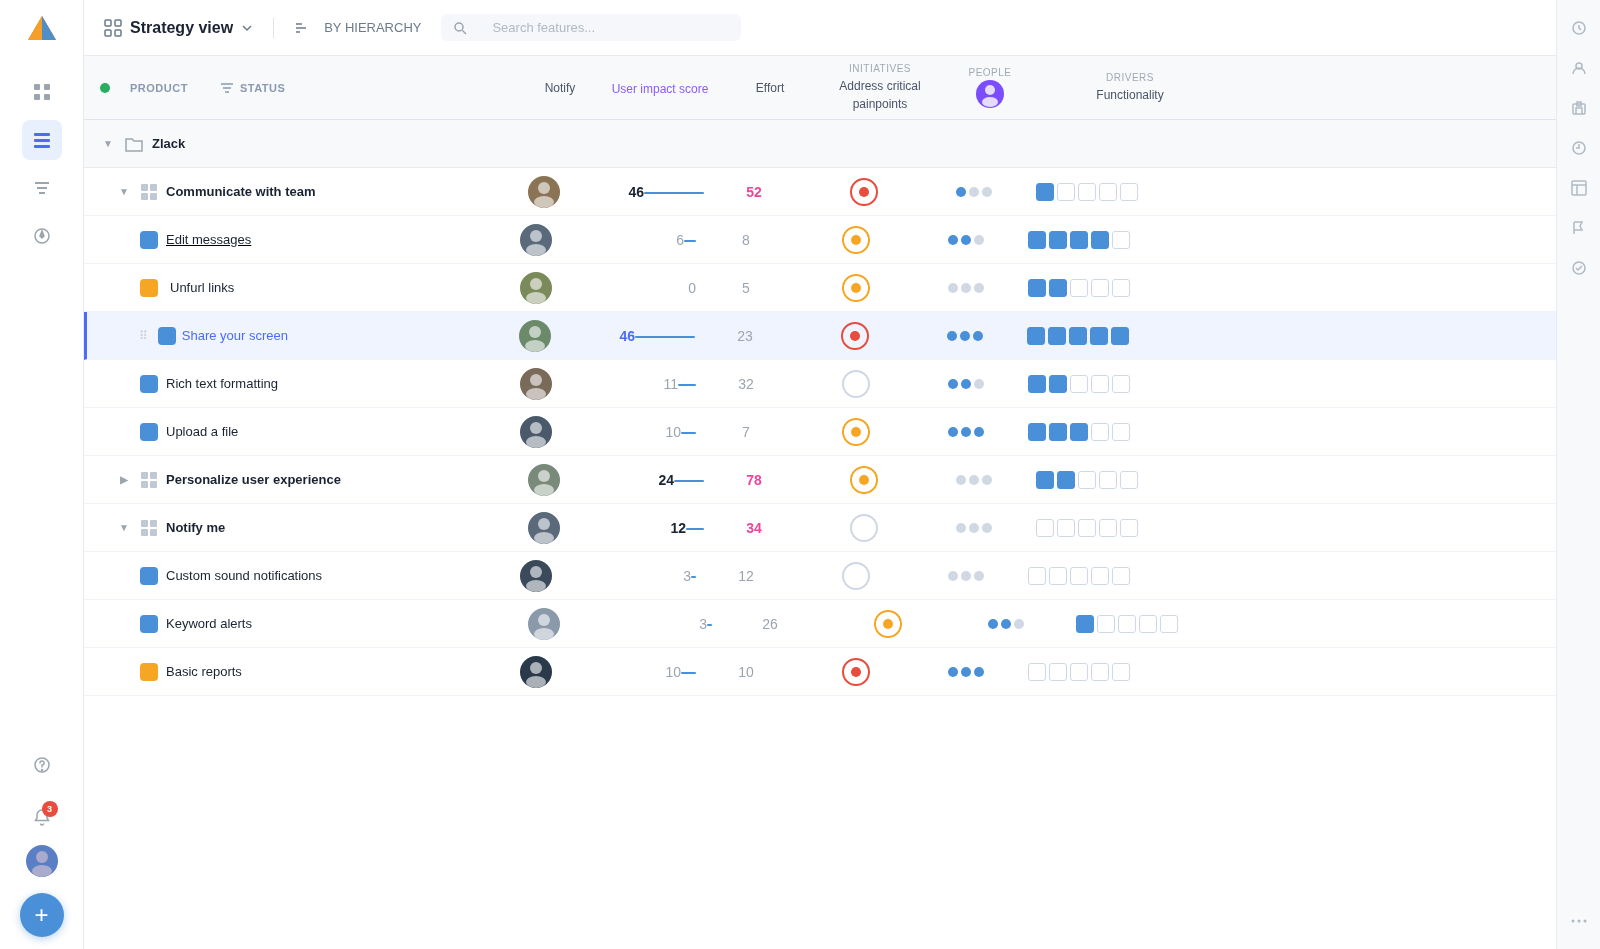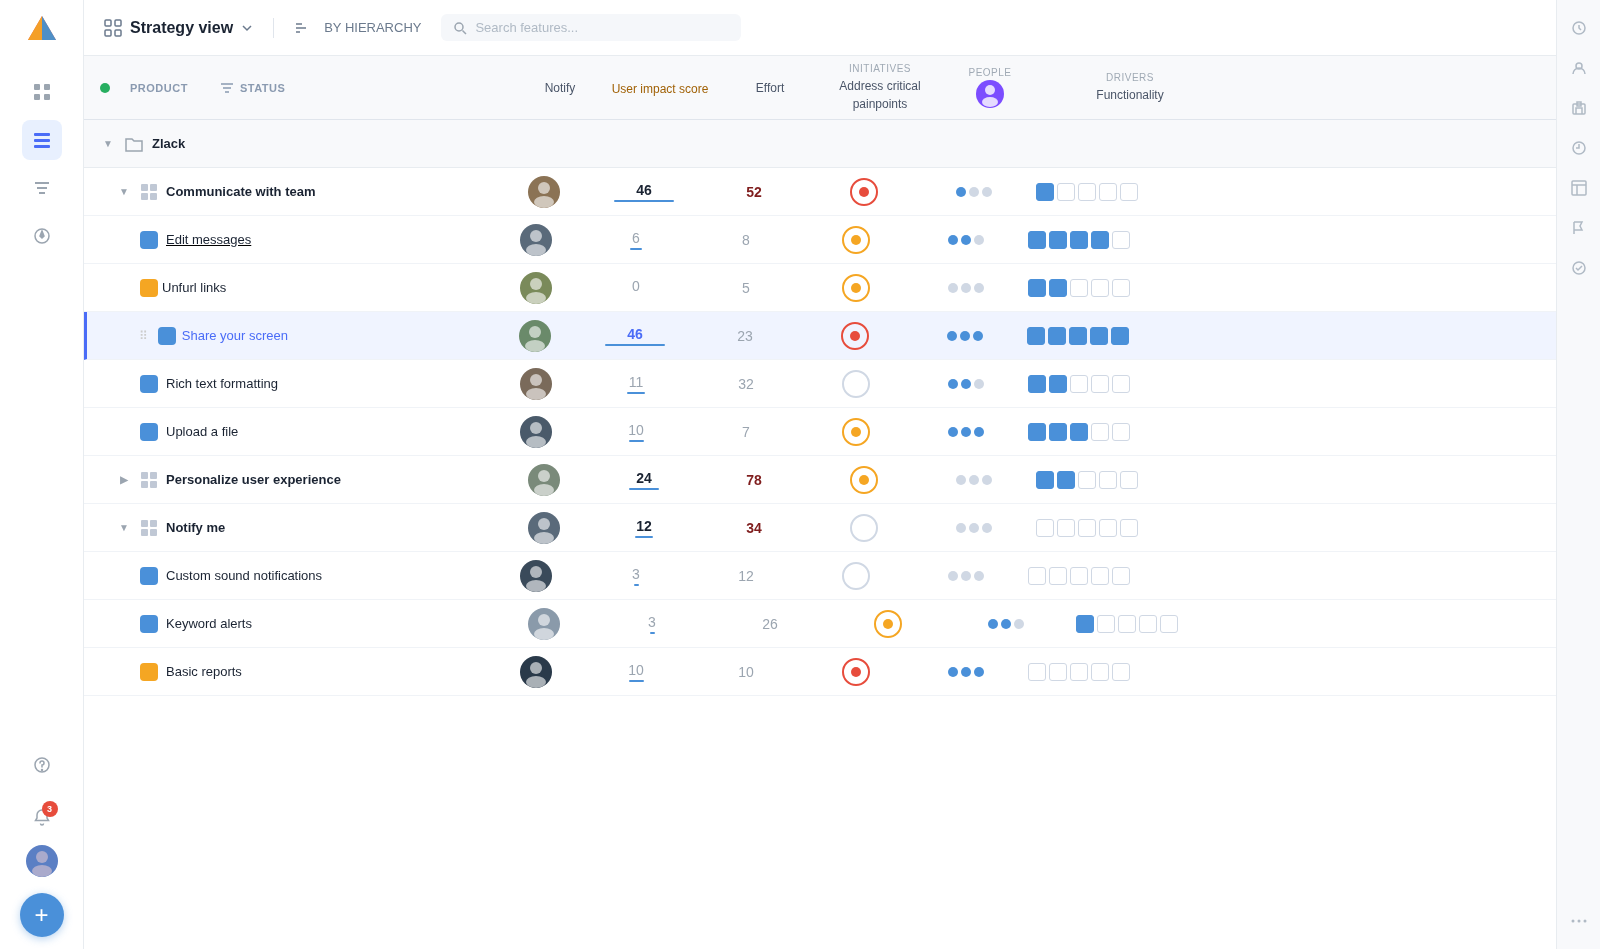--- a/index.html
+++ b/index.html
@@ -94,21 +94,21 @@
       display: flex; align-items: center; gap: 8px;
       font-size: 16px; font-weight: 600; color: #1a2332;
       cursor: pointer;
     }
     .topbar-divider { width: 1px; height: 20px; background: #e0e5ec; }
     .hierarchy-btn {
       display: flex; align-items: center; gap: 14px;
       font-size: 13px; color: #6b7a8d; cursor: pointer;
     }
     .search-bar {
-      display: flex; align-items: center; gap: 8px;
+      display: flex; align-items: center; gap: 25px;
       background: #f5f7fa; border-radius: 6px; padding: 6px 12px;
       flex: 1; max-width: 300px;
       color: #9ba5b0; font-size: 13px;
     }
 
     
     .table-header {
       background: #f8f9fb;
       border-bottom: 1px solid #e0e5ec;
       display: flex;
@@ -152,21 +152,21 @@
     }
     .row.highlighted { background: #f0f4ff; border-left: 3px solid #4a6cf7; }
     .row.group-header { background: #fff; font-weight: 600; }
     .row.product-group { background: #f8f9fb; }
 
     .row-name-col {
       width: 420px; flex-shrink: 0;
       display: flex; align-items: center; gap: 8px;
     }
     .row-owner { width: 80px; flex-shrink: 0; display: flex; justify-content: center; }
-    .row-score { width: 120px; flex-shrink: 0; display: flex; flex-direction: column; align-items: center; justify-content: flex-end; }
+    .row-score { width: 120px; flex-shrink: 0; display: flex; flex-direction: row; align-items: center; justify-content: flex-end; }
     .row-effort { width: 100px; flex-shrink: 0; text-align: center; }
     .row-initiatives { width: 120px; flex-shrink: 0; display: flex; justify-content: center; }
     .row-people { width: 100px; flex-shrink: 0; display: flex; justify-content: center; }
     .row-drivers { width: 180px; flex-shrink: 0; display: flex; justify-content: flex-start; gap: 3px; padding-left: 12px; }
 
     .feature-icon {
       width: 18px; height: 18px; border-radius: 4px;
       flex-shrink: 0;
     }
     .icon-blue { background: #4a90d9; }
@@ -179,21 +179,21 @@
 
     .score-value {
       font-size: 14px; font-weight: 600; color: #1a2332;
     }
     .score-value.light { color: #9ba5b0; font-weight: 400; }
     .score-bar {
       height: 2px; background: #4a90d9; border-radius: 1px; margin-top: 2px;
     }
 
     .effort-value {
-      font-size: 14px; font-weight: 600; color: #7f1d1d;
+      font-size: 14px; font-weight: 600; color: #ec4899;
     }
     .effort-value.light { color: #9ba5b0; font-weight: 400; }
 
     
     .target-circle {
       width: 28px; height: 28px; border-radius: 50%;
       border: 2px solid; display: flex; align-items: center; justify-content: center;
     }
     .target-circle.red { border-color: #e74c3c; }
     .target-circle.yellow { border-color: #f5a623; }
@@ -358,21 +358,21 @@
             <line x1="3" y1="7" x2="11" y2="7"></line>
             <line x1="5" y1="11" x2="9" y2="11"></line>
           </svg>
         <span style="font-size:11px;font-weight:600;color:#8a9ab0;letter-spacing:0.5px;">STATUS</span>
       </div>
     </div>
     <div class="col-owner col-header">
       <span>Notify</span>
     </div>
     <div class="col-score" style="text-align:center;">
-      <span style="font-size:12px;color:#a16207;font-weight:500;">User impact score</span>
+      <span style="font-size:12px;color:#8b5cf6;font-weight:500;">User impact score</span>
     </div>
     <div class="col-effort col-header">
       <span>Effort</span>
     </div>
     <div class="col-initiatives" style="text-align:center;">
       <div class="section-label">INITIATIVES</div>
       <span style="font-size:12px;color:#4a5568;font-weight:500;">Address critical painpoints</span>
     </div>
     <div class="col-people" style="text-align:center;">
       <div class="section-label">PEOPLE</div>
@@ -487,21 +487,21 @@
       <div class="row-drivers">
         <div class="drv-sq filled"></div>
         <div class="drv-sq filled"></div>
         <div class="drv-sq filled"></div>
         <div class="drv-sq filled"></div>
         <div class="drv-sq empty"></div>
       </div>
     </div>
 
     <div class="row" style="padding-left:56px;">
-      <div class="row-name-col" style="width:356px; flex-shrink:0; display:flex; align-items:center; gap:4px;text-align:right;">
+      <div class="row-name-col" style="width:356px; flex-shrink:0; display:flex; align-items:center; gap:12px;text-align:right;">
         <div class="feature-icon icon-yellow"></div>
         <span class="feature-name">Unfurl links</span>
       </div>
       <div class="row-owner">
         <div class="avatar-circle" style="background:#7a8a5a;">
           <svg width="32" height="32" viewBox="0 0 32 32">
               <circle cx="16" cy="12" r="6" fill="rgba(255,255,255,0.6)"></circle>
               <ellipse cx="16" cy="26" rx="10" ry="6" fill="rgba(255,255,255,0.6)"></ellipse>
             </svg>
         </div>

